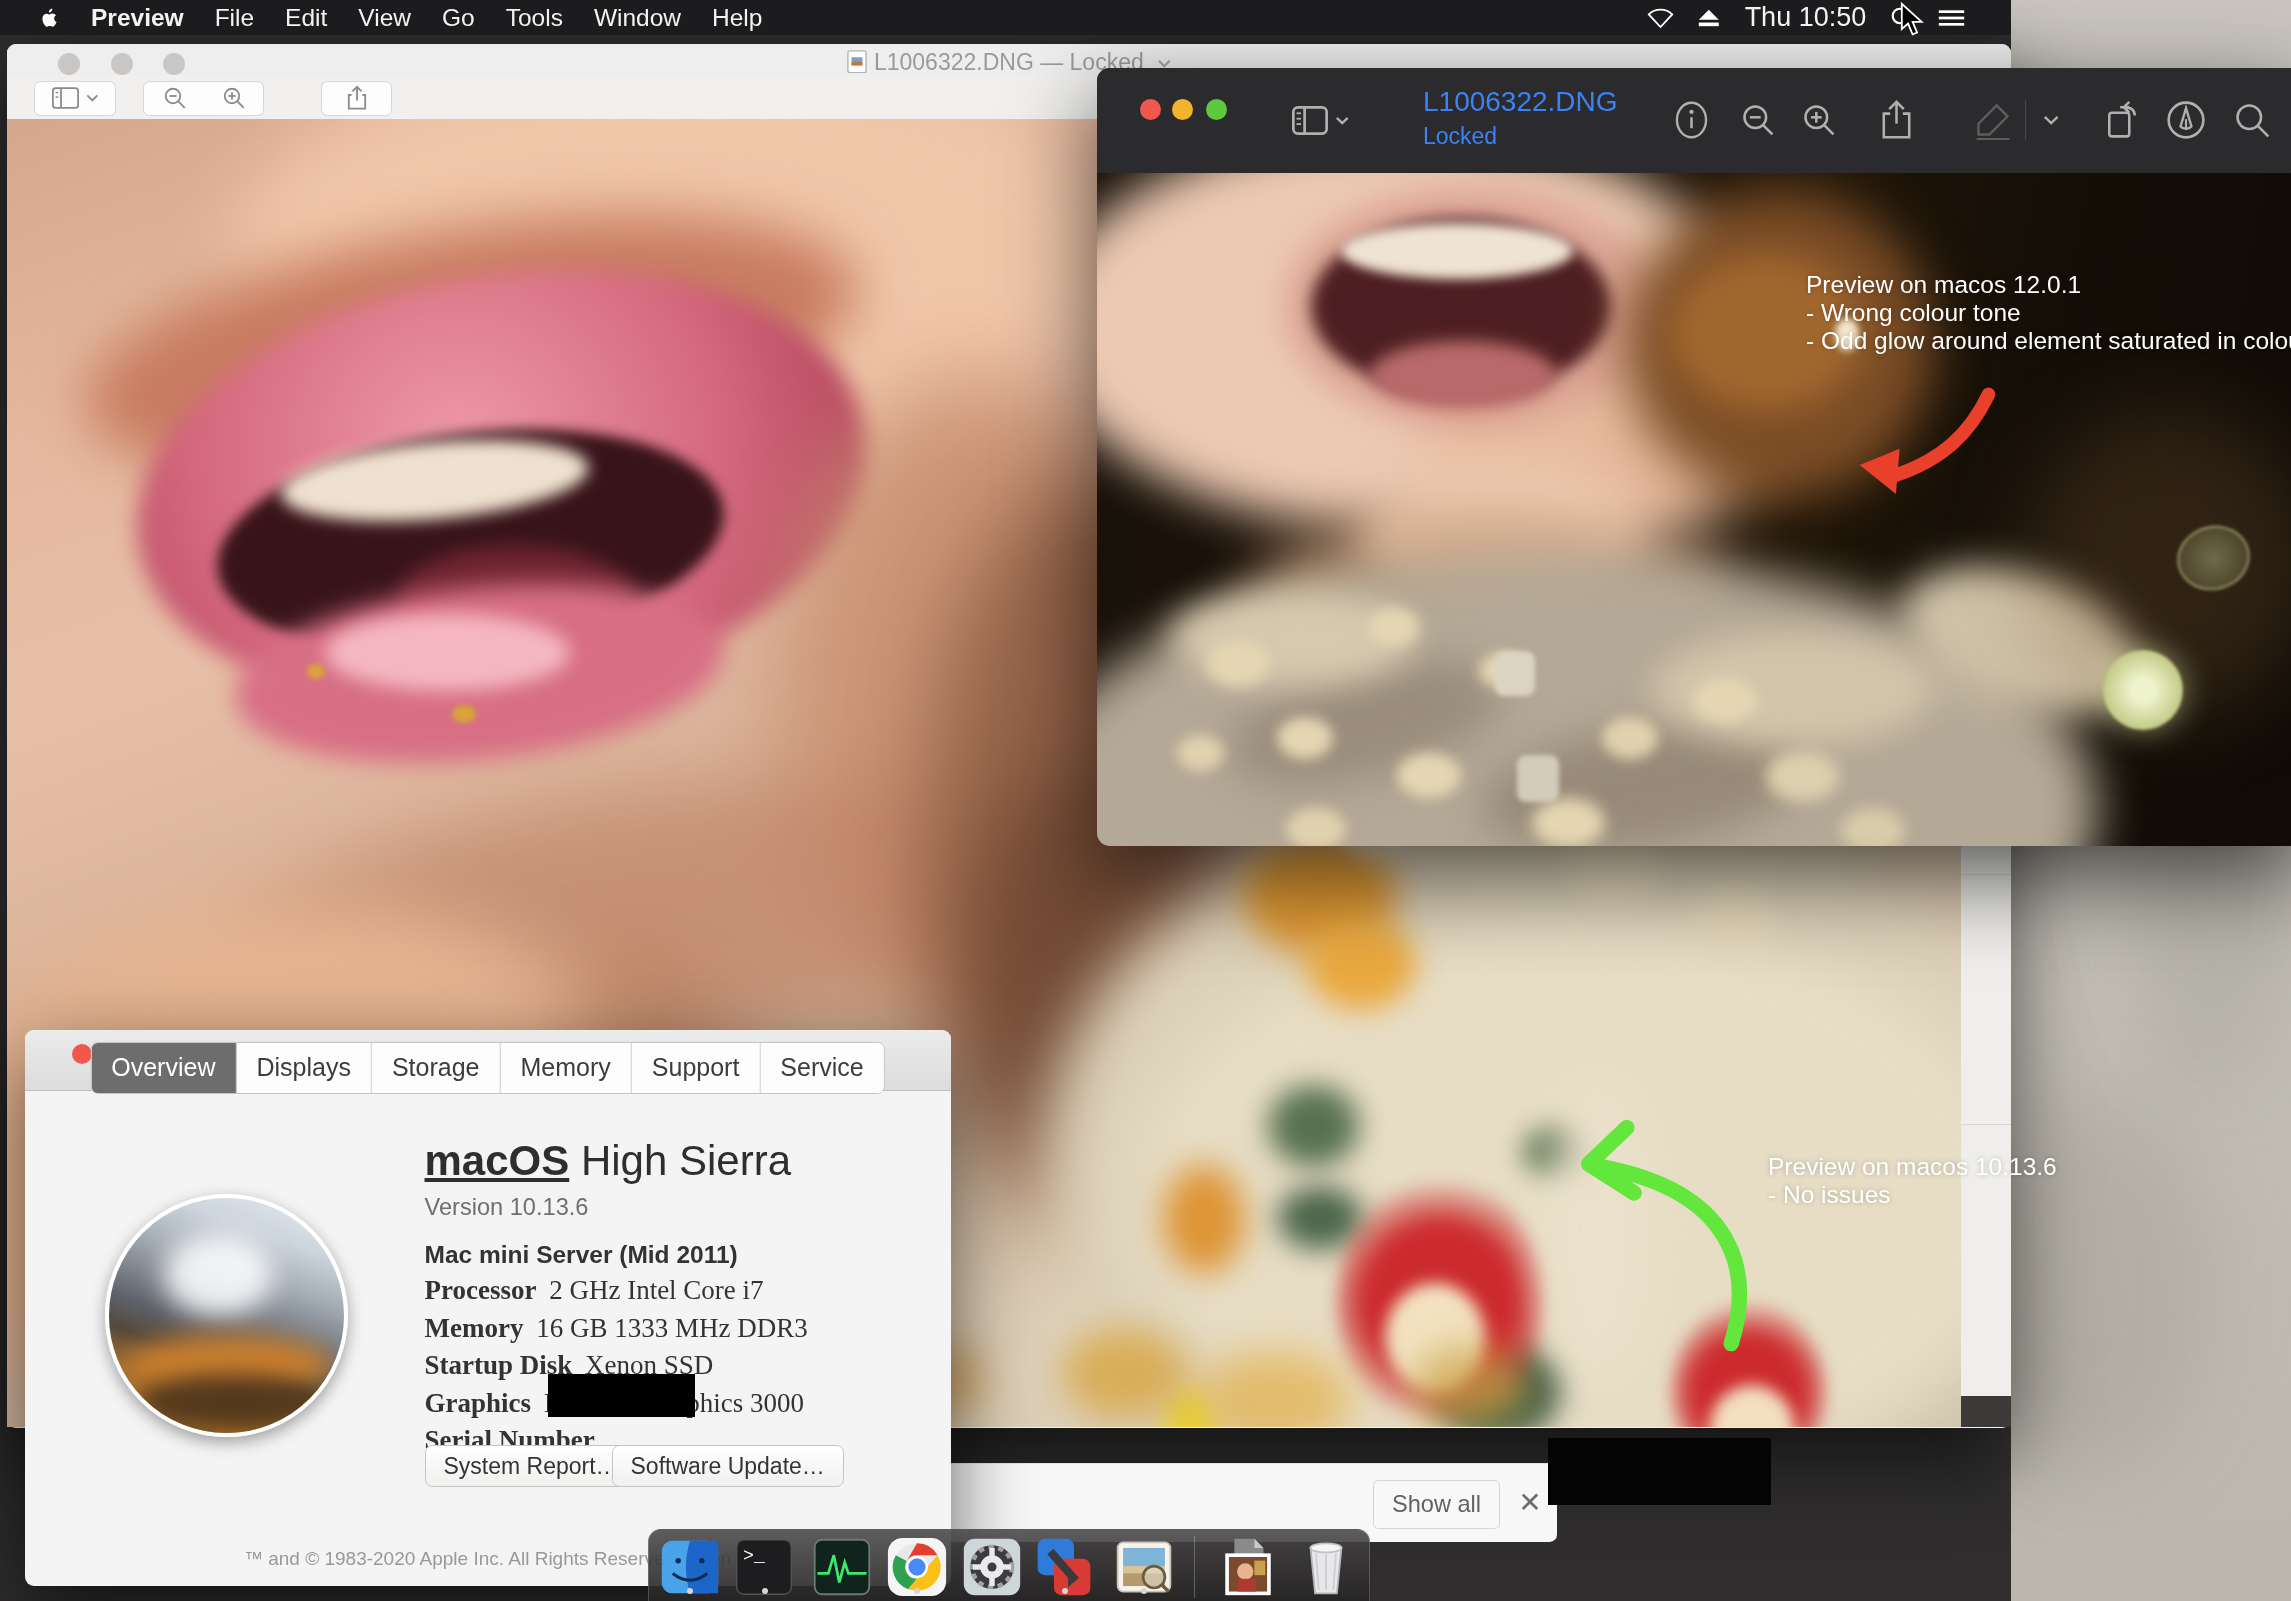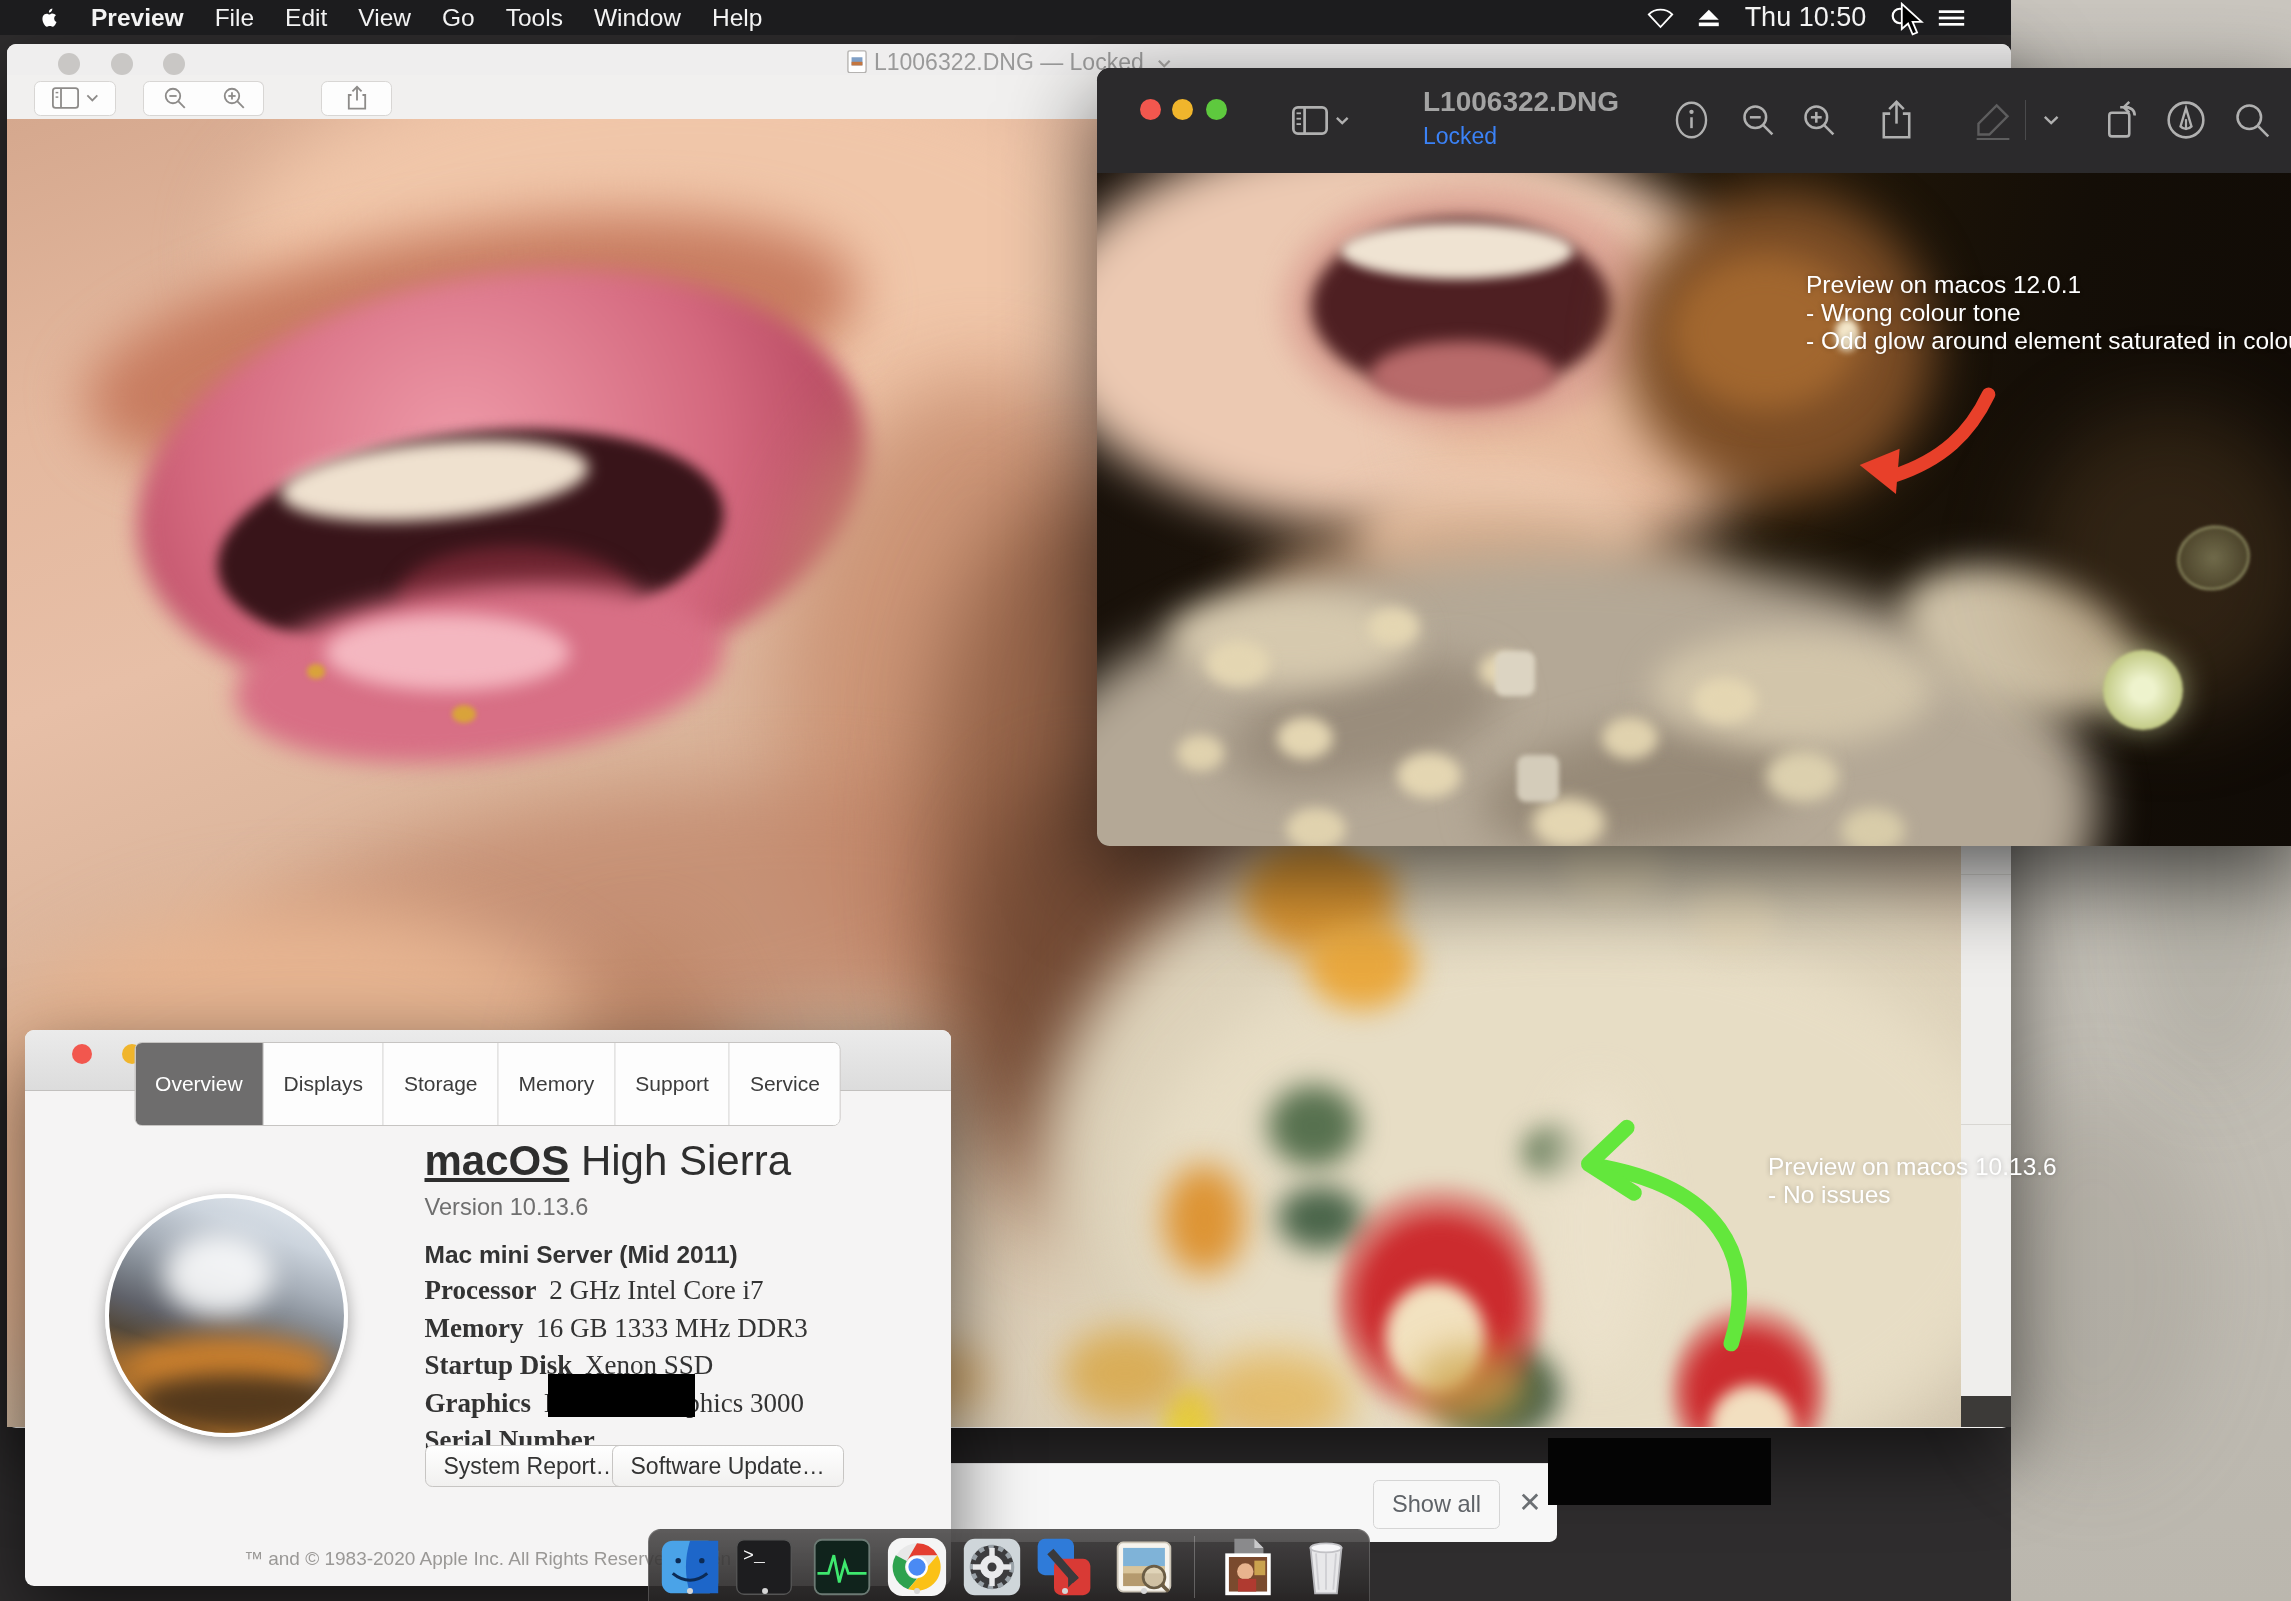--- a/index.html
+++ b/index.html
@@ -33,38 +33,38 @@
             background:linear-gradient(160deg,#d5a88e 0%,#e4b89e 16%,#e7bfa7 30%,#dab49a 44%,
                         #d2b096 56%,#d7c2a9 68%,#ded1ba 80%,#d6cab4 92%,#cfc3ad 100%);}
   #hs-gutter{position:absolute;left:1954px;top:75px;width:50px;height:1308px;background:#efeeec;}
   #hs-gutter .seam{position:absolute;left:0;width:100%;height:0.9px;background:#d8d6d2;}
   #hs-gutter .cap{position:absolute;left:0;bottom:0;width:100%;height:31px;background:#3c3a38;}
   
   #modwin{left:1097px;top:68px;width:1209px;height:777px;background:#2b2a2c;border-radius:12.7px;
           box-shadow:0 32px 91px rgba(0,0,0,.65);z-index:20;}
   #mod-titlebar{position:absolute;left:0;top:0;width:100%;height:105px;background:#2b2a2c;
                 border-radius:12.7px 12.7px 0 0;color:#b9b9b9;}
-  #mod-title{position:absolute;left:326px;top:18px;font-size:28px;font-weight:700;color:#a3a3a3;}
+  #mod-title{position:absolute;left:326px;top:18px;font-size:28px;font-weight:400;color:#3b82f6;}
   #mod-sub{position:absolute;left:326px;top:55px;font-size:23px;color:#3b82f6;}
   .modicon{position:absolute;top:23px;width:58px;height:58px;display:flex;align-items:center;
            justify-content:center;color:#b0b0b0;}
   #mod-photo{position:absolute;left:0;top:105px;width:1209px;height:673px;overflow:hidden;
              border-radius:0 0 12.7px 12.7px;
              background:linear-gradient(100deg,#33241608 0%,#201608 55%,#140e07 75%,#100b06 100%),#17100a;}
   .note{position:absolute;color:#fff;font-size:24.5px;line-height:28px;white-space:nowrap;
         text-shadow:0 0 5.5px rgba(0,0,0,.25);}
   
   #aboutwin{left:24.5px;top:1030px;width:926px;height:556px;background:#f5f4f4;z-index:12;
             border-radius:9px;}
   #about-header{position:absolute;left:0;top:0;width:100%;height:60px;border-radius:9px 9px 0 0;
                 background:linear-gradient(#ebebeb,#dcdcdc);border-bottom:0.9px solid #c2c0be;}
   #about-tabs{position:absolute;left:50%;top:11.8px;transform:translateX(-50%);display:flex;
               border:0.9px solid #c6c4c2;border-radius:7.3px;overflow:hidden;background:#fdfdfd;}
-  .tab{height:50px;display:flex;align-items:center;justify-content:center;padding:16px 20px;
-       font-size:21px;color:#3c3c3c;border-right:0.9px solid #c6c4c2;background:#fdfdfd;}
+  .tab{height:50px;display:flex;align-items:center;justify-content:center;padding:0 20px;
+       font-size:25px;color:#3c3c3c;border-right:0.9px solid #c6c4c2;background:#fdfdfd;}
   .tab:last-child{border-right:none;}
   .tab.sel{background:#6e6d6d;color:#fff;}
   #hero{position:absolute;left:80px;top:164px;width:235px;height:235px;border-radius:50%;
         border:4.5px solid #fff;box-shadow:0 5.5px 16.4px rgba(0,0,0,.35);overflow:hidden;
         background:linear-gradient(200deg,#e9eef3 0%,#ccd4dd 20%,#a6aeb8 34%,#7e858e 46%,
                     #5f6169 56%,#53493c 66%,#96662f 76%,#b5762e 86%,#6a4820 95%,#473018 100%);}
   #about-text{position:absolute;left:400px;top:107px;color:#333;}
   #os-name{font-size:42px;color:#2e2e2e;}
   #os-name b{font-weight:700;text-decoration:underline;} #os-name span.lt{font-weight:300;}
   #os-version{font-size:23.6px;color:#6f6f6f;margin-top:9px;}

